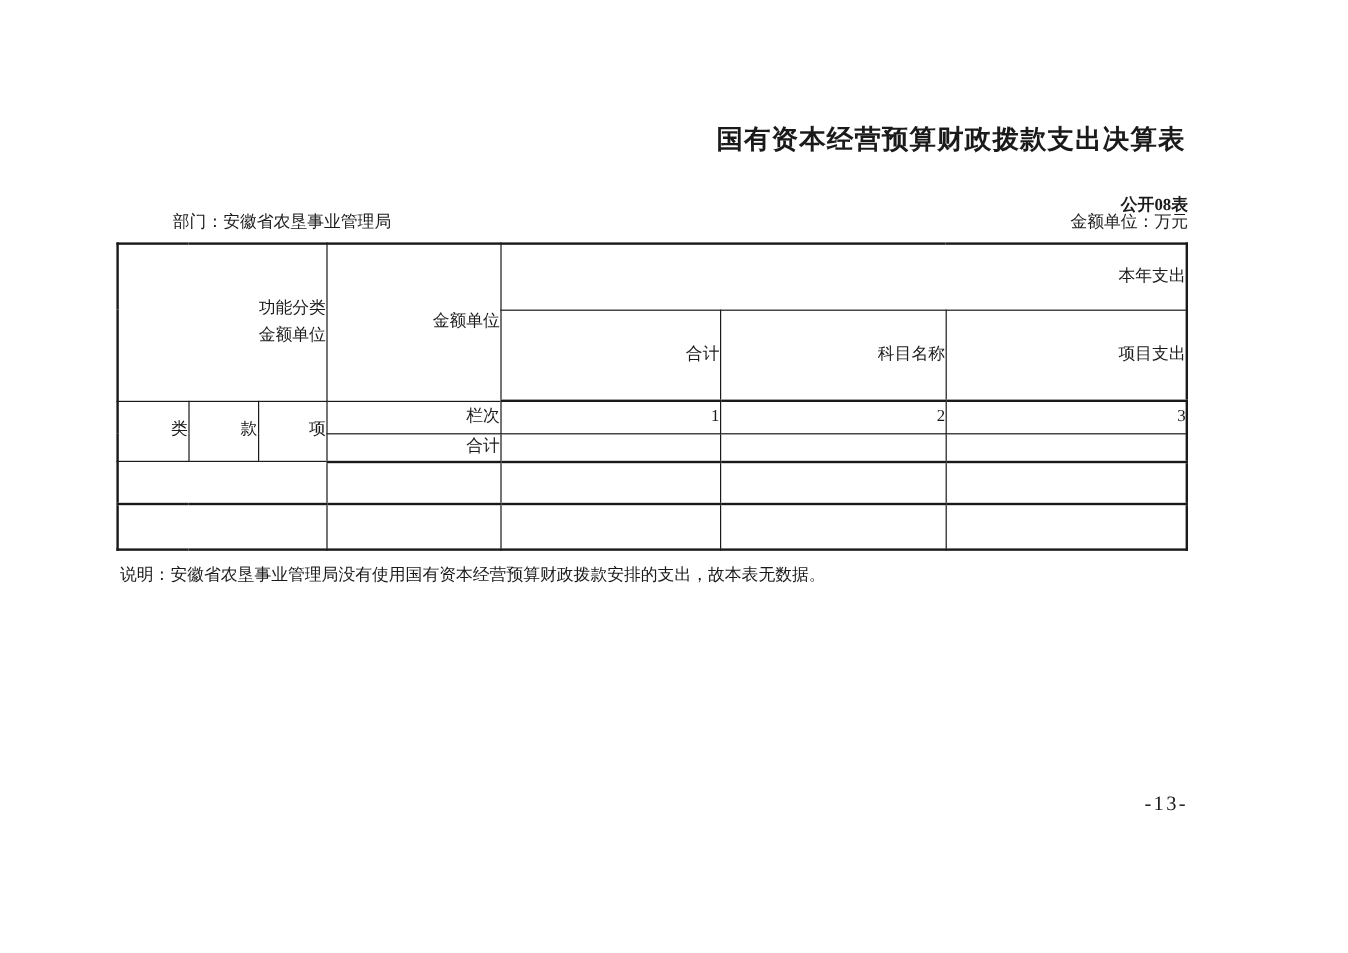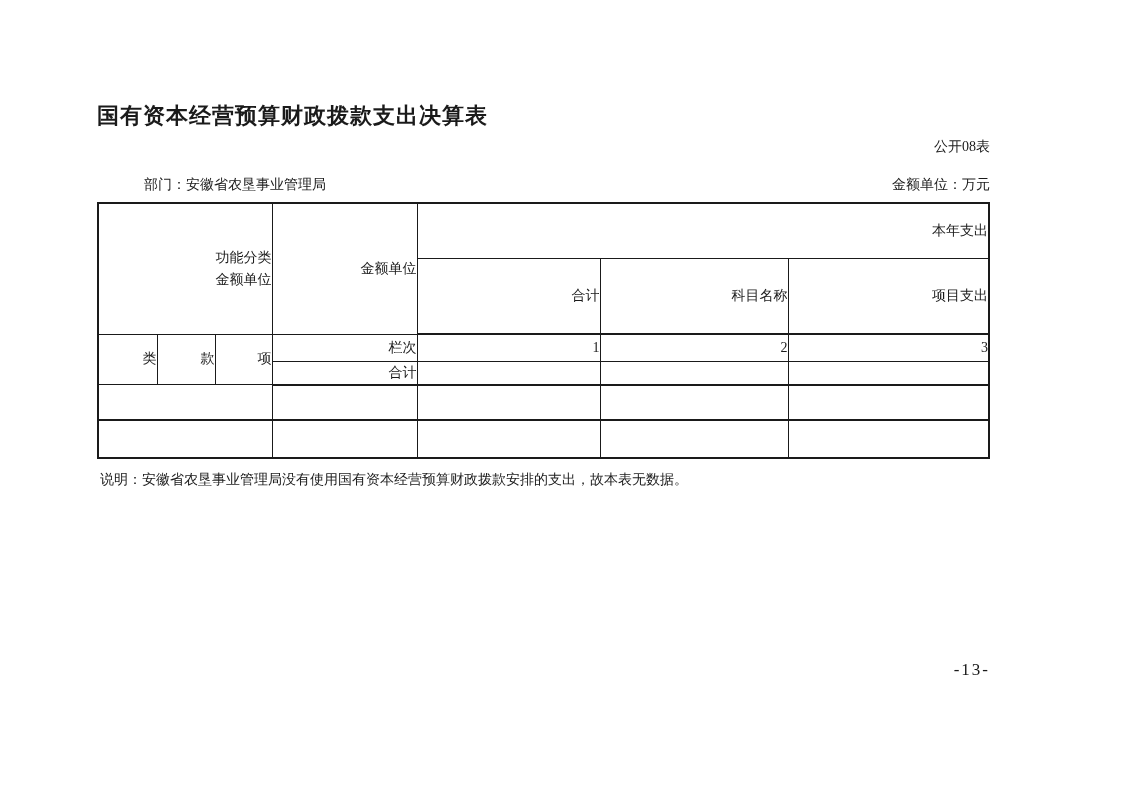--- a/index.html
+++ b/index.html
@@ -14,32 +14,33 @@
     background: #ffffff;
     color: #1a1a1a;
     font-family: "Liberation Serif", serif;
     overflow: hidden;
   }
   .title {
     position: absolute;
     left: 97px;
     top: 100px;
     width: 891px;
-    text-align: left;
+    text-align: right;
     font-family: "Liberation Sans", sans-serif;
     font-size: 22px;
     font-weight: bold;
     letter-spacing: 1px;
     line-height: 32px;
   }
   .table-code {
     position: absolute;
-    top: 138px;
+    top: 162px;
     right: 133px;
     font-size: 14px;
+    font-weight: bold;
   }
   .dept {
     position: absolute;
     top: 176px;
     left: 100px;
     font-size: 14px;
     margin-left: 44px;
   }
   .unit {
     position: absolute;

